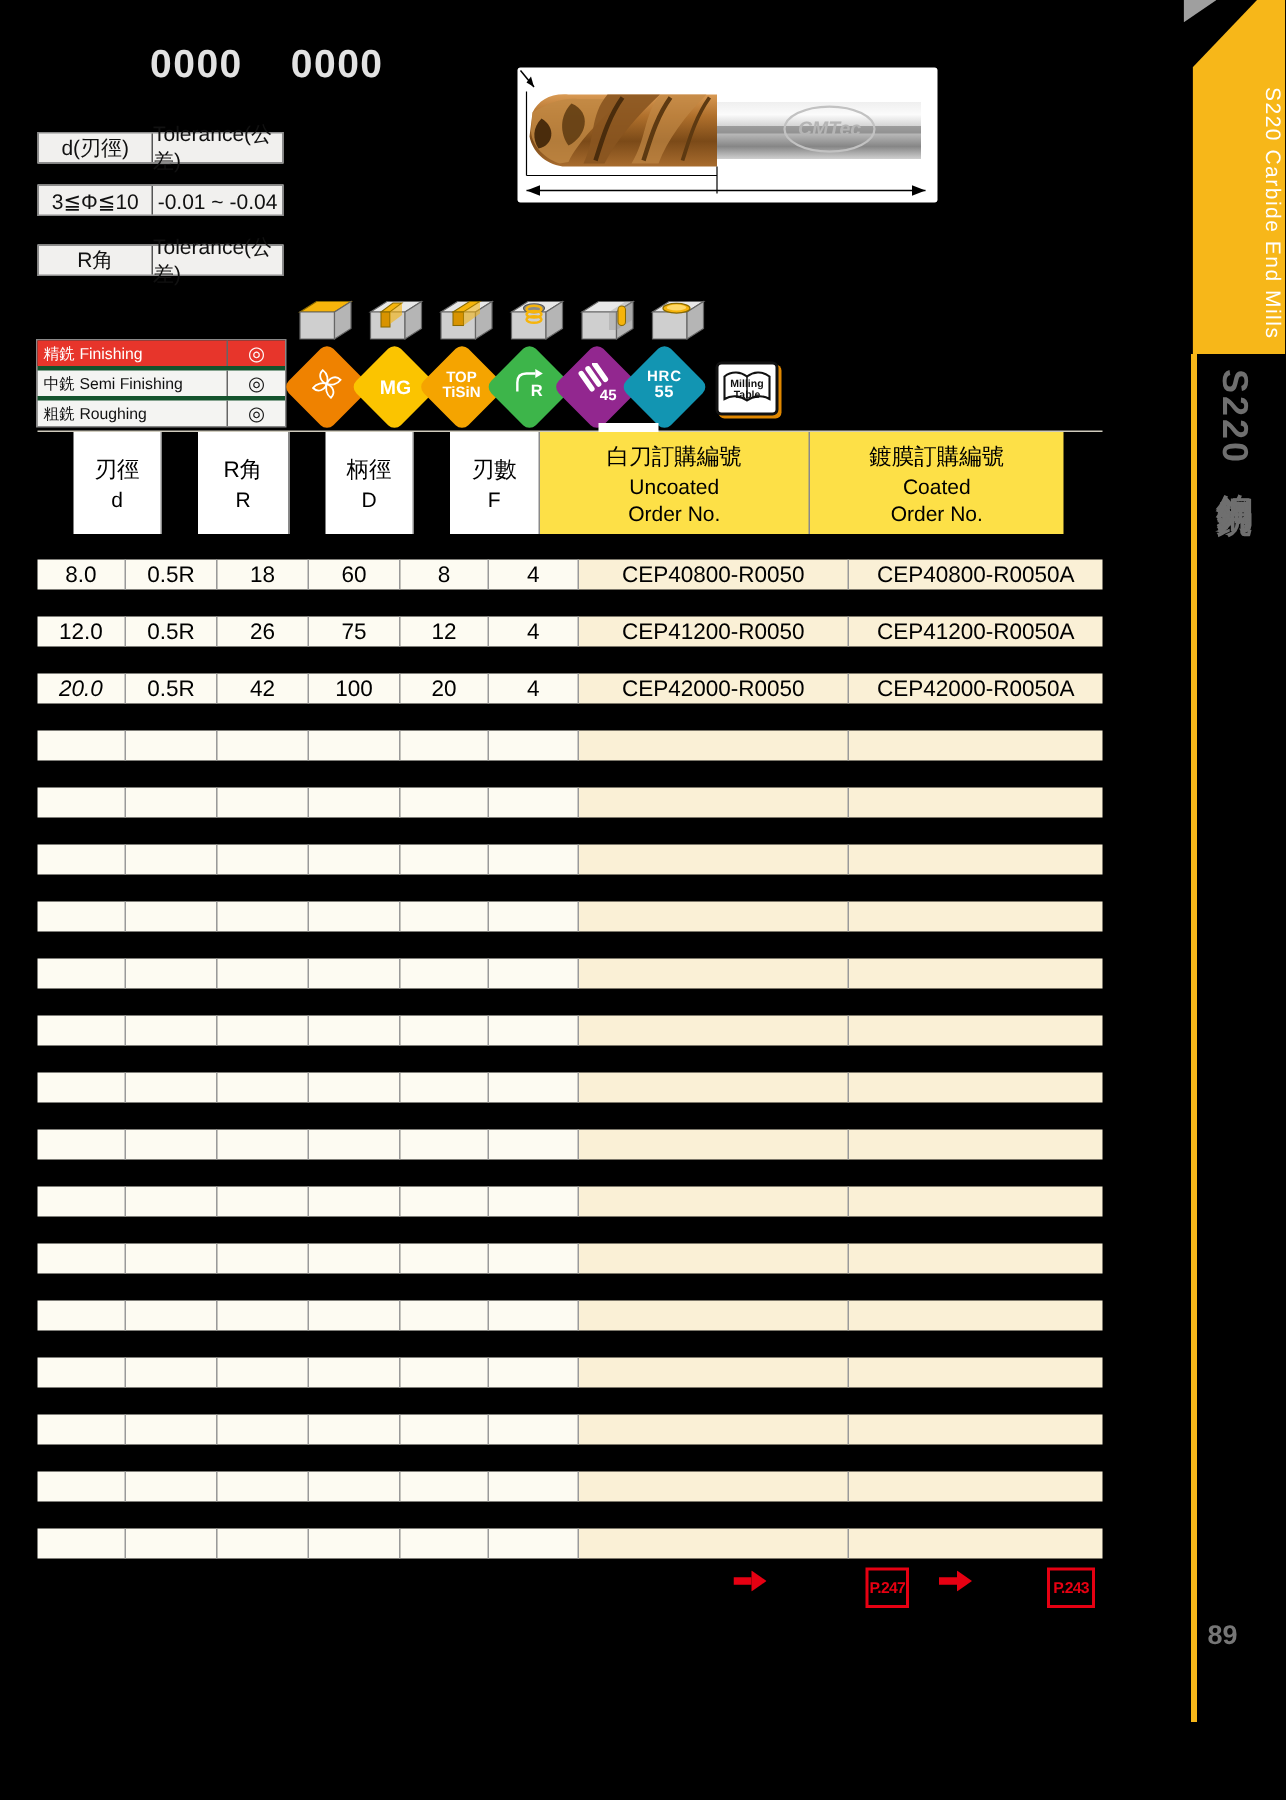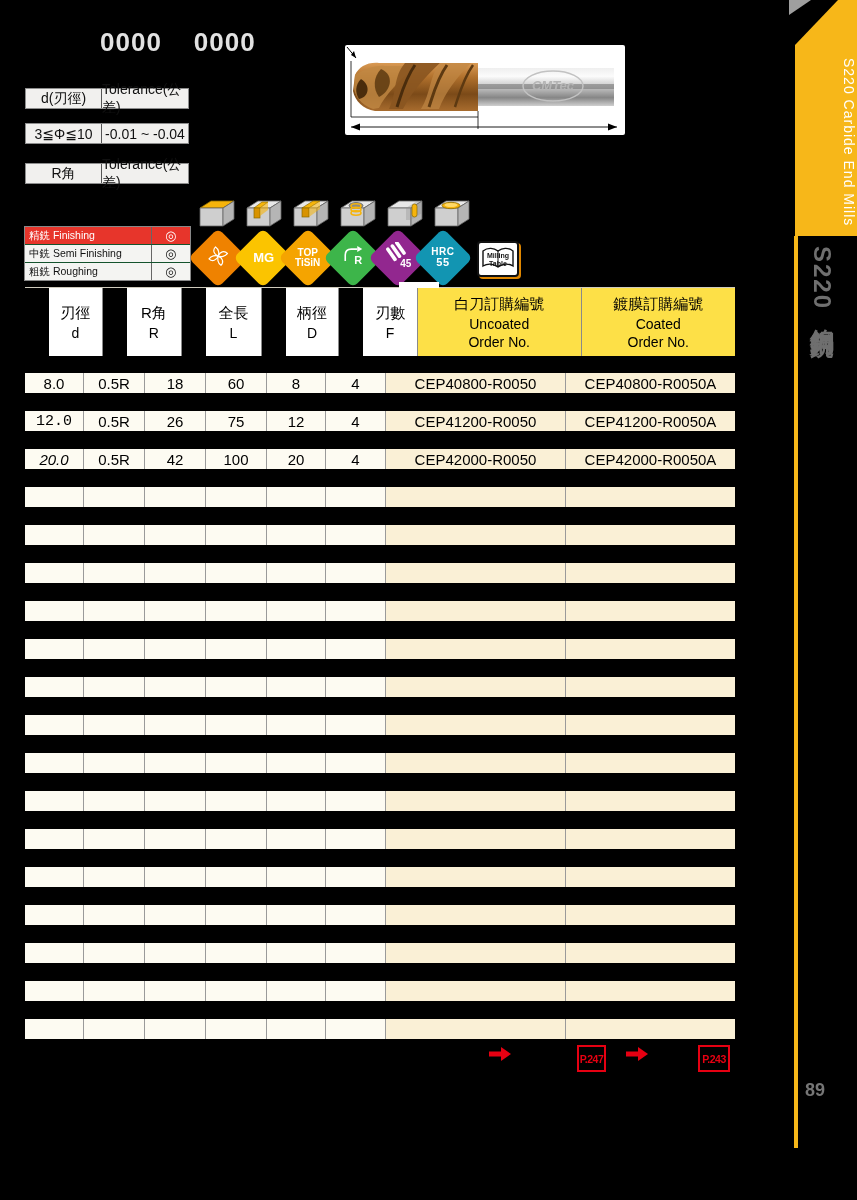--- a/index.html
+++ b/index.html
@@ -15,21 +15,21 @@
   .product{left:345px;top:45px;width:280px;height:90px;background:#fff;border-radius:2px;}
 
   
   .tol{left:25px;width:164px;height:21px;display:flex;border:1px solid #8d8d8d;box-sizing:border-box;background:#f1f0ee;}
   .tol .c{display:flex;align-items:center;justify-content:center;font-size:14px;color:#111;box-sizing:border-box;}
   .tol .c1{width:76px;border-right:1px solid #555;}
   .tol .c2{flex:1;}
 
   
   .legend{left:24px;top:226px;width:167px;border:1px solid #888;box-sizing:border-box;}
-  .legend .row{display:flex;height:17px;border-top:1px solid #14532d;}
+  .legend .row{display:flex;height:17px;border-top:3px solid #14532d;}
   .legend .row:first-child{border-top:none;}
   .legend .lab{width:126px;display:flex;align-items:center;padding-left:4px;font-size:10.5px;box-sizing:border-box;}
   .legend .mk{flex:1;display:flex;align-items:center;justify-content:center;font-size:13px;border-left:1px solid #666;}
   .legend .row.hl{background:#e7352b;color:#fff;}
   .legend .row.nm{background:#f4f4f2;color:#111;}
 
   
   .appicons{left:198px;top:198px;width:280px;height:34px;display:flex;gap:9px;}
   .appicons .ai{width:38px;height:32px;}
 
@@ -260,24 +260,20 @@
 <div class="abs tbl" id="specTable">
     <div class="hdr" style="margin-bottom: 0px;">
       <div class="hcell std" style="width: 59px;">
         <div class="h-zh">刃徑</div>
         <div class="h-en">d</div>
       </div>
       <div class="hcell std" style="width: 61px;">
         <div class="h-zh">R角</div>
         <div class="h-en">R</div>
       </div>
-      <div class="hcell std" style="width: 61px;">
-        <div class="h-zh">全長</div>
-        <div class="h-en">L</div>
-      </div>
       <div class="hcell std" style="width: 59px;">
         <div class="h-zh">柄徑</div>
         <div class="h-en">D</div>
       </div>
       <div class="hcell std" style="width: 60px;">
         <div class="h-zh">刃數</div>
         <div class="h-en">F</div>
       </div>
       <div class="hcell ord" style="width: 180px;">
         <div class="h-zh">白刀訂購編號</div>
@@ -294,21 +290,21 @@
       <div class="bcell std" style="width: 59px;">8.0</div>
       <div class="bcell std" style="width: 61px;">0.5R</div>
       <div class="bcell std" style="width: 61px;">18</div>
       <div class="bcell std" style="width: 61px;">60</div>
       <div class="bcell std" style="width: 59px;">8</div>
       <div class="bcell std" style="width: 60px;">4</div>
       <div class="bcell ord" style="width: 180px;">CEP40800-R0050</div>
       <div class="bcell ord" style="width: 169px;">CEP40800-R0050A</div>
     </div>
     <div class="brow" style="margin-top: 18px;">
-      <div class="bcell std" style="width: 59px; font-family: Liberation Mono, monospace;">12.0</div>
+      <div class="bcell std" style="width: 59px;">12.0</div>
       <div class="bcell std" style="width: 61px;">0.5R</div>
       <div class="bcell std" style="width: 61px;">26</div>
       <div class="bcell std" style="width: 61px;">75</div>
       <div class="bcell std" style="width: 59px;">12</div>
       <div class="bcell std" style="width: 60px;">4</div>
       <div class="bcell ord" style="width: 180px;">CEP41200-R0050</div>
       <div class="bcell ord" style="width: 169px;">CEP41200-R0050A</div>
     </div>
     <div class="brow" style="margin-top: 18px;">
       <div class="bcell std" style="width: 59px; font-style: italic;">20.0</div>

